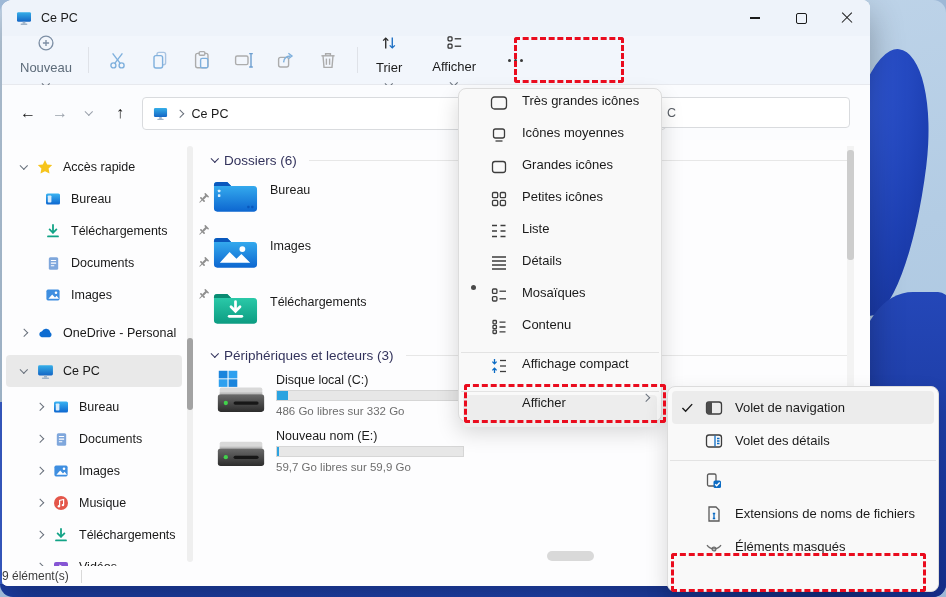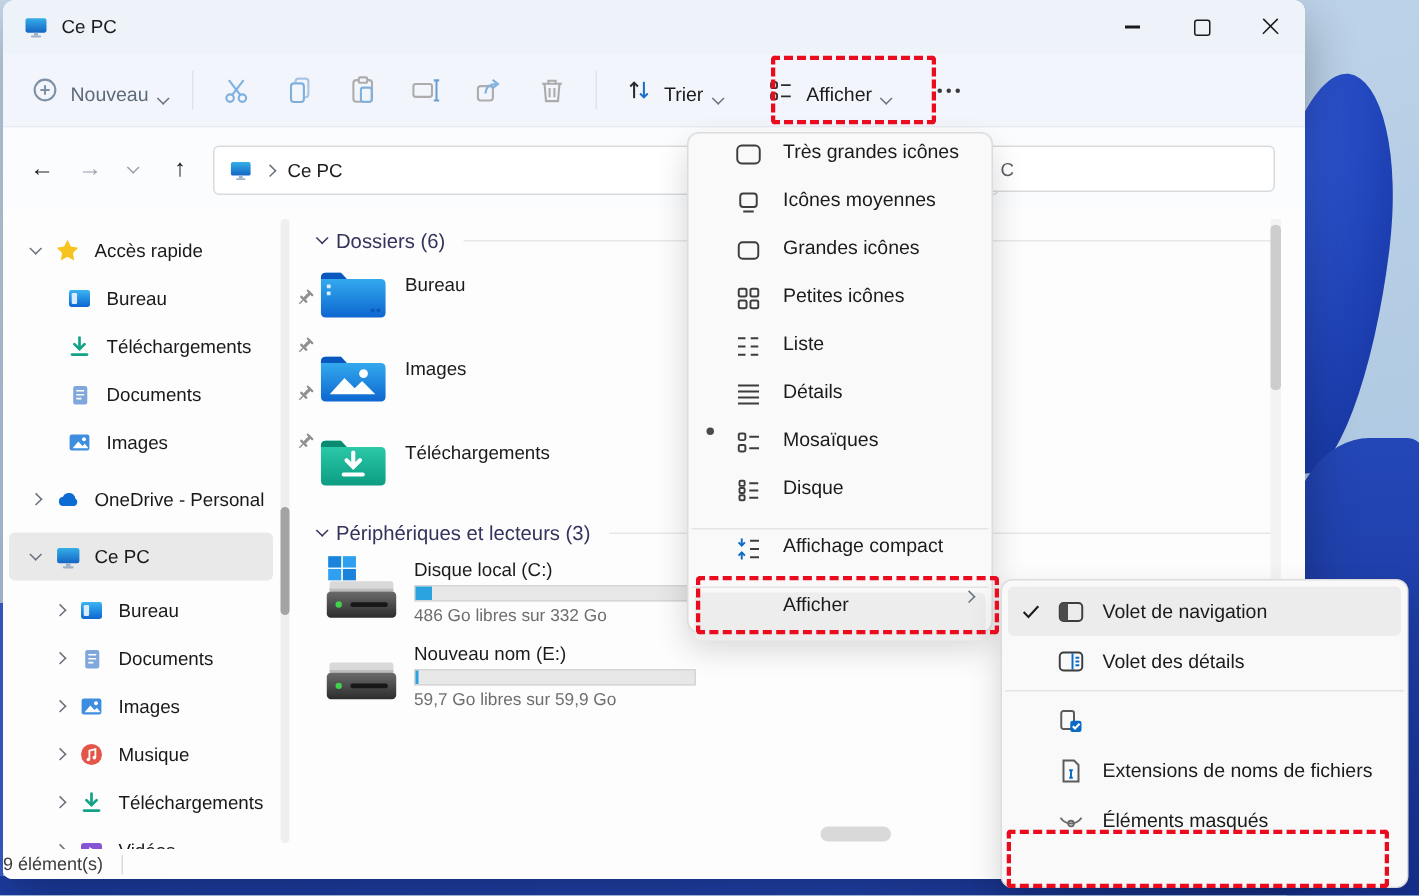--- a/index.html
+++ b/index.html
@@ -1,18 +1,19 @@
 <!DOCTYPE html>
 <html><head>
 <meta charset="utf-8">
 <style>
   html,body{margin:0;padding:0;background:#9db8d6;}
   .stage{position:relative;width:946px;height:597px;overflow:hidden;
          font-family:"Liberation Sans","DejaVu Sans",sans-serif;
          background:linear-gradient(165deg,#c6d9ec 0%,#b3cce4 55%,#a8c4de 100%);
+         border-radius:13px;
          -webkit-font-smoothing:antialiased;}
   
   .wp-petal{position:absolute;left:838px;top:48px;width:86px;height:268px;z-index:1;
             background:radial-gradient(120% 120% at 25% 25%,#3058d6 0%,#1e41b5 55%,#142f93 100%);
             border-radius:52% 48% 44% 56% / 58% 42% 58% 42%;transform:rotate(7deg);}
   .wp-br{position:absolute;left:858px;top:292px;width:100px;height:306px;z-index:1;
          background:linear-gradient(180deg,#2447b8,#15308f);
          border-radius:55% 20% 0 0 / 25% 12% 0 0;}
   .wp-bottom{position:absolute;left:0;top:584px;width:946px;height:13px;z-index:3;
              background:linear-gradient(90deg,#1d3fa8,#2145b5 60%,#16308f);}
@@ -28,21 +29,21 @@
   .wc-group{position:absolute;right:0;top:0;height:36px;display:flex;}
   .wc{width:46px;height:36px;display:flex;align-items:center;justify-content:center;}
   .g-min{width:10px;height:1.3px;background:#1b1b1b;}
   .g-max{width:9px;height:9px;border:1.2px solid #1b1b1b;border-radius:2px;}
   .g-x{position:relative;width:12px;height:12px;}
   .g-x i{position:absolute;left:-1px;top:5.4px;width:14px;height:1.3px;background:#1b1b1b;display:block;}
   .g-x i:first-child{transform:rotate(45deg);} .g-x i:last-child{transform:rotate(-45deg);}
   
   .toolbar{position:absolute;left:0;top:36px;width:100%;height:48px;background:#f2f6fc;
            border-bottom:1px solid #e7e9ee;display:flex;align-items:center;}
-  .tbtn{display:flex;align-items:flex-end;gap:7px;border-radius:5px;padding:6px 8px;}
+  .tbtn{display:flex;align-items:center;gap:7px;border-radius:5px;padding:6px 8px;flex-direction:column;}
   .t-new{margin-left:10px;color:#5d6b79;font-size:13px;}
   .t-sep{width:1px;height:26px;background:#dfe2e8;margin:0 8px;}
   .ibtn{width:42px;height:36px;display:flex;align-items:center;justify-content:center;border-radius:5px;}
   .t-text{font-size:13px;color:#1b1b1b;}
   .chev{display:inline-block;width:6px;height:6px;border-right:1.4px solid #68707b;border-bottom:1.4px solid #68707b;}
   .chev.down{transform:rotate(45deg) translate(-1px,-1px);}
   .chev.right{transform:rotate(-45deg);}
   .chev.sm{width:4.6px;height:4.6px;}
   .dots{display:flex;gap:3px;}
   .dots i{width:3px;height:3px;border-radius:50%;background:#3a3a3a;display:block;}
@@ -694,21 +695,21 @@
     <div class="vrow">
       <span class="bslot"></span>
       <span class="mic">
           <svg width="20" height="20" viewBox="0 0 20 20" fill="none" stroke="#3d3d3d" stroke-width="1.3">
             <rect x="4" y="3.5" width="3.4" height="3.4" rx=".8"></rect>
             <rect x="4" y="8.3" width="3.4" height="3.4" rx=".8"></rect>
             <rect x="4" y="13.1" width="3.4" height="3.4" rx=".8"></rect>
             <path d="M10.5 5.2 h6 M10.5 10 h6 M10.5 14.8 h6"></path>
           </svg>
         </span>
-      <span>Disque</span>
+      <span>Contenu</span>
     </div>
     <div class="msep"></div>
     <div class="vrow">
       <span class="bslot"></span>
       <span class="mic">
           <svg width="20" height="20" viewBox="0 0 20 20" fill="none" stroke-width="1.3">
             <g stroke="#0b6bc4">
               <line x1="5.5" y1="3" x2="5.5" y2="7.6"></line>
               <path d="M3.4 5.6 L5.5 7.8 7.6 5.6"></path>
               <line x1="5.5" y1="17" x2="5.5" y2="12.4"></line>

